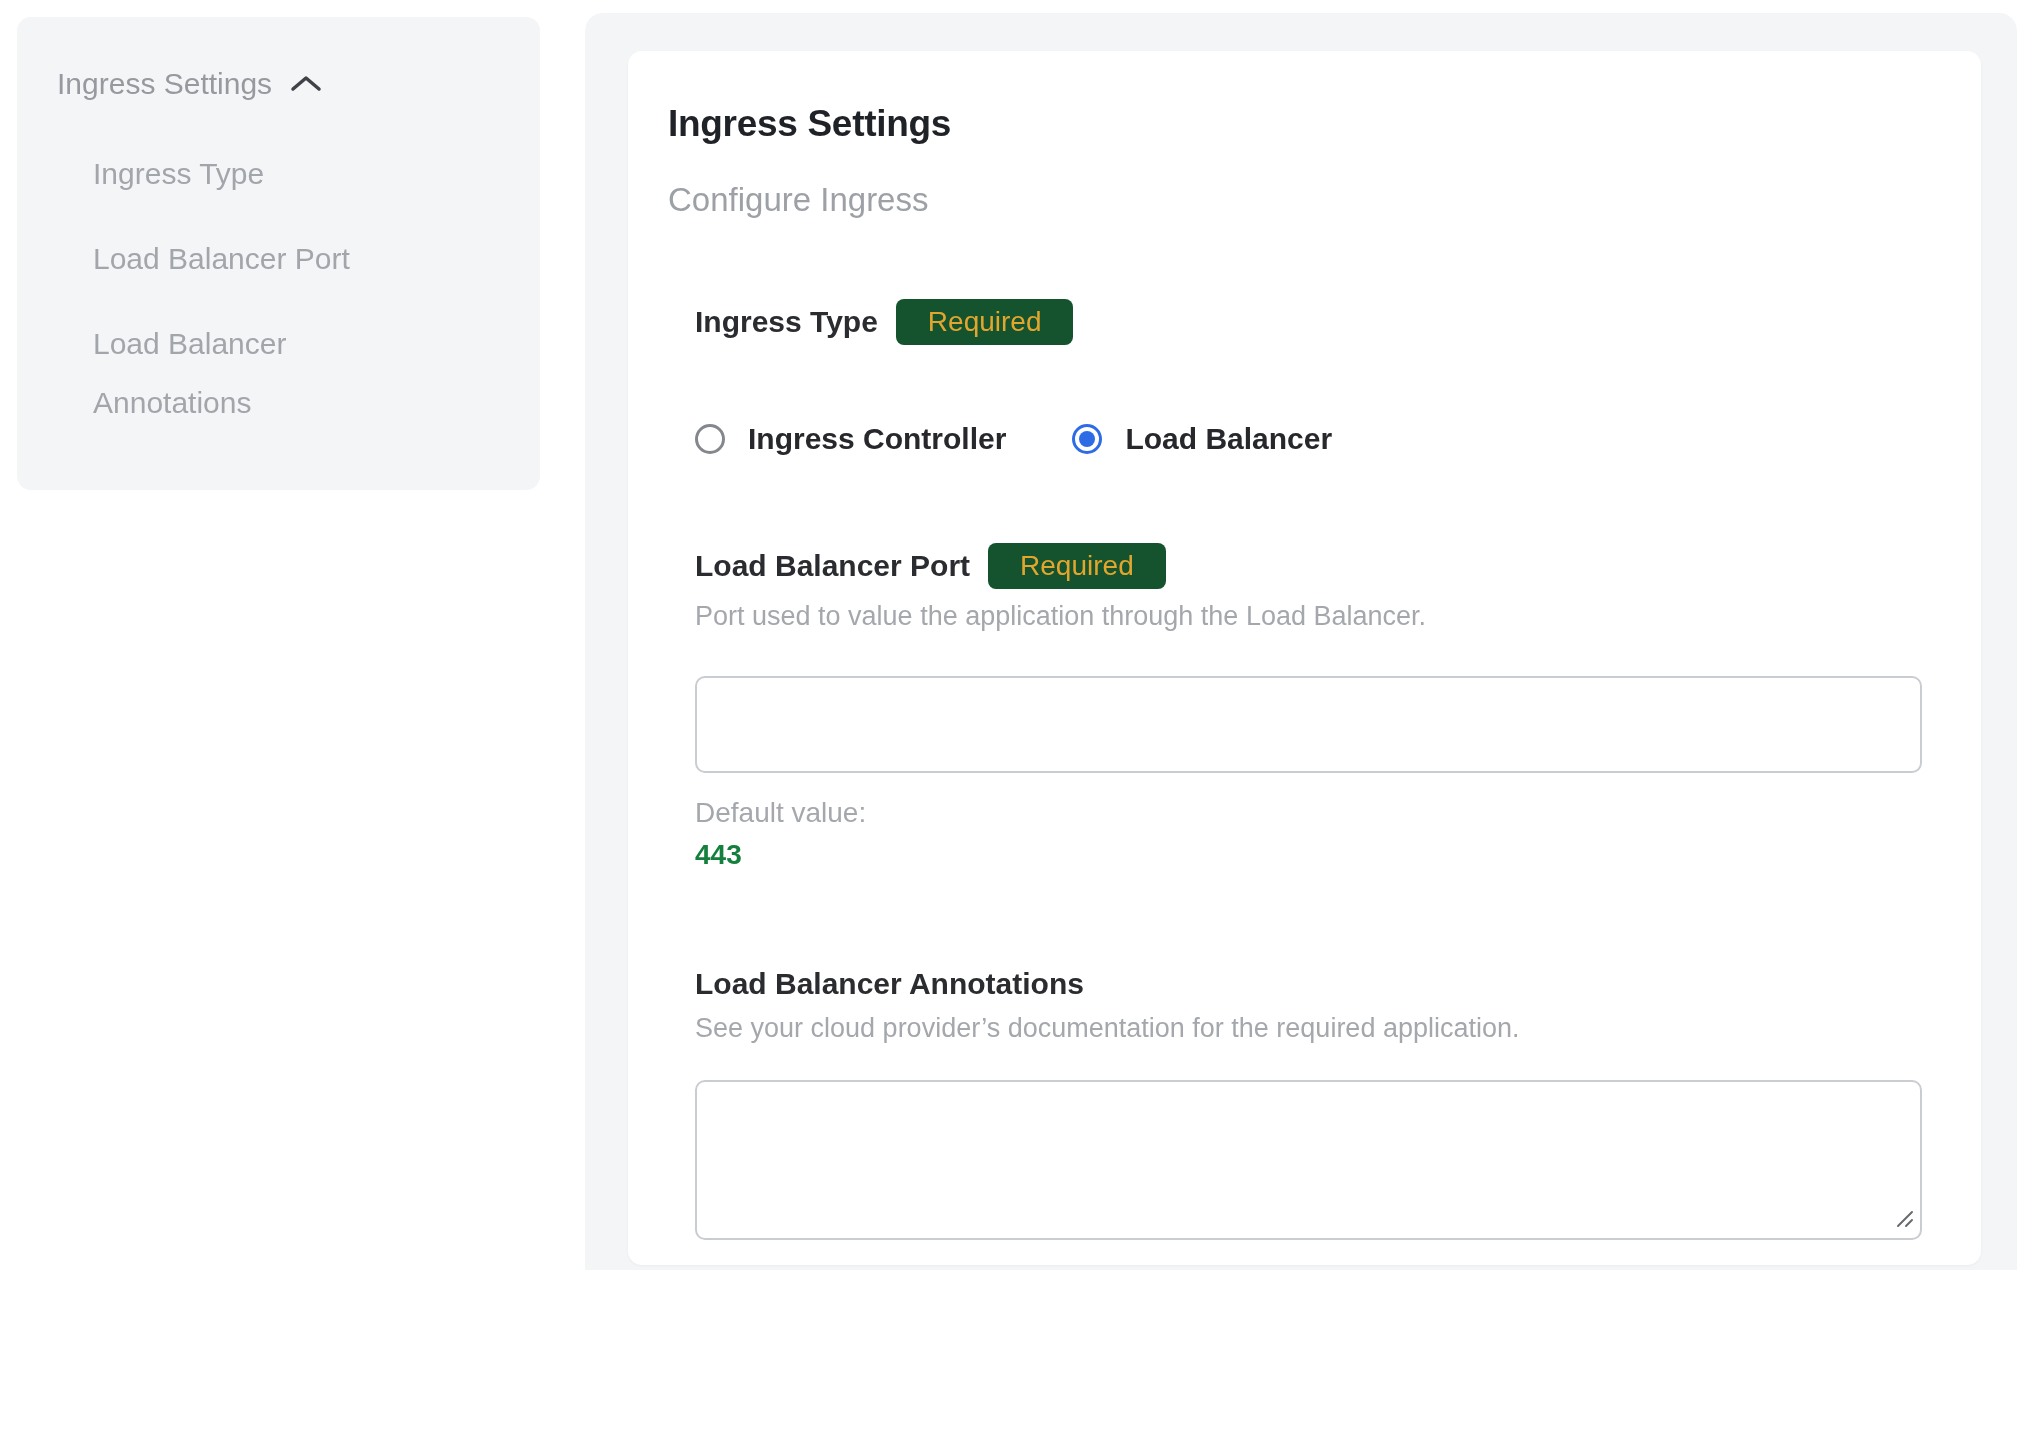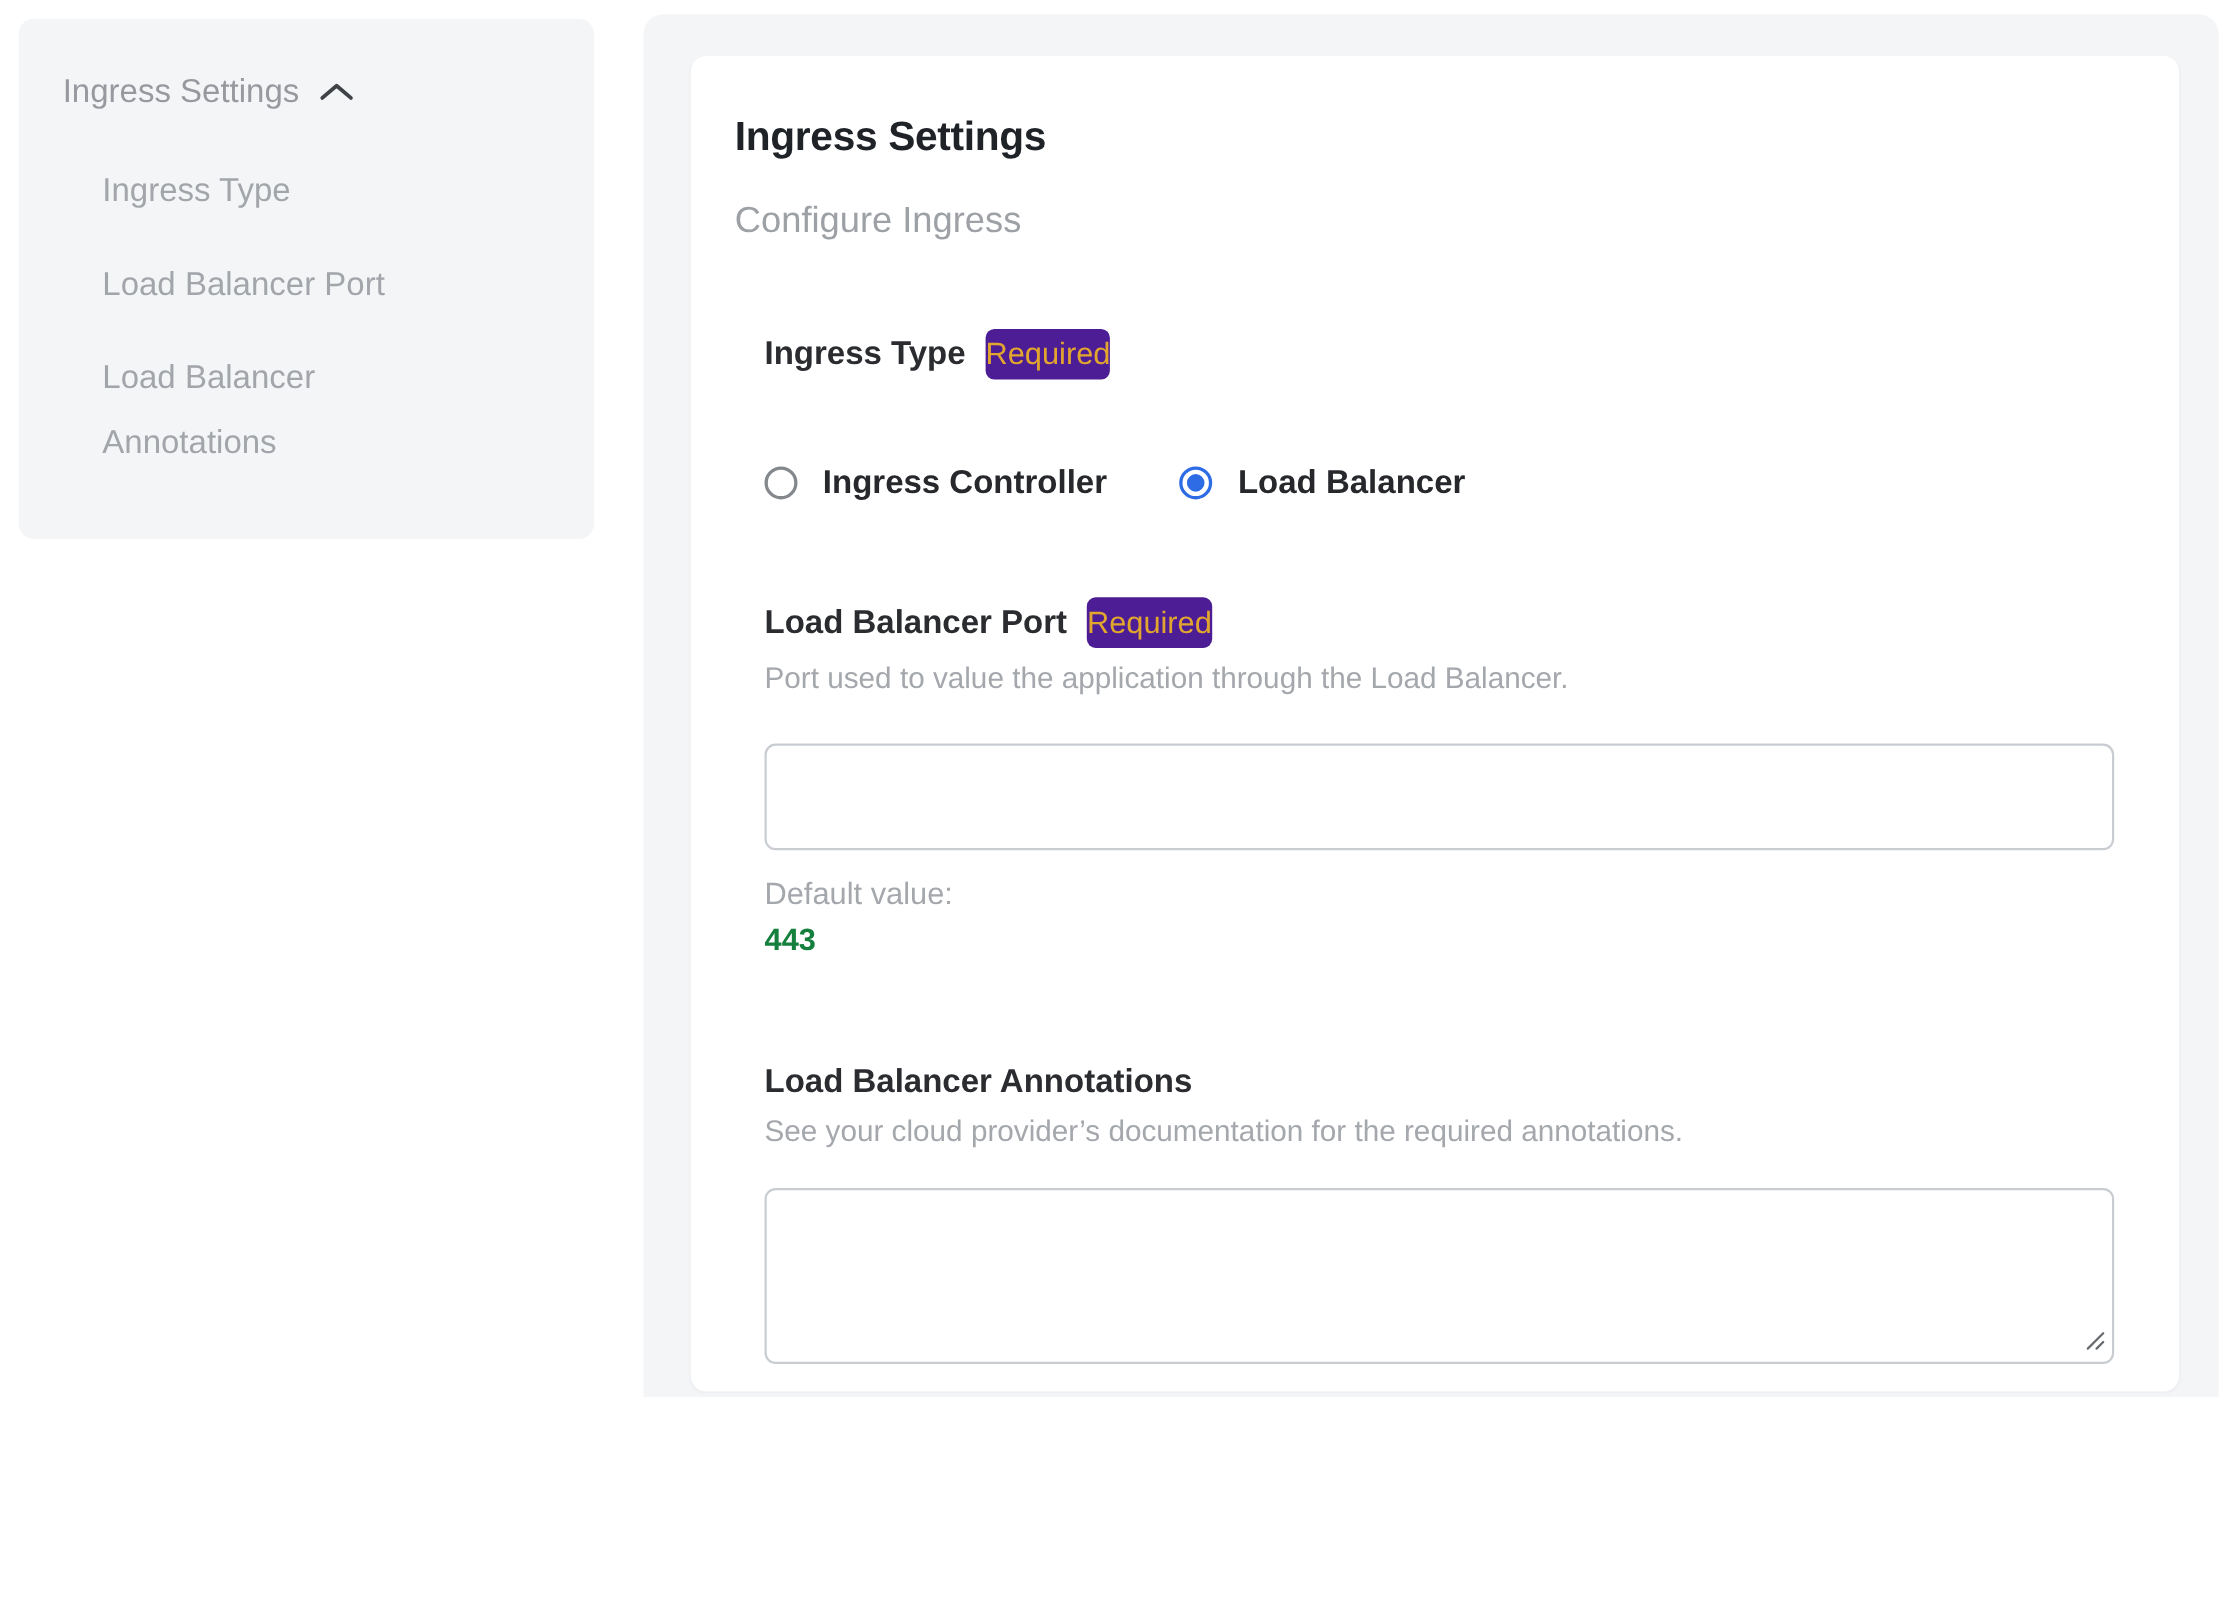--- a/index.html
+++ b/index.html
@@ -42,22 +42,22 @@
     color:#1f2226;letter-spacing:-0.3px;
   }
   .subtitle{margin:40px 0 0 0;font-size:33px;line-height:31px;color:#9da0a5;}
 
   .field{margin-left:27px;}
   .field-head{display:flex;align-items:center;gap:18px;}
   .field-head h2{
     margin:0;font-size:30px;line-height:34px;font-weight:700;color:#2a2c30;
   }
   .badge{
-    background:#4c1d95;color:#e2a62e;font-size:28px;line-height:28px;
-    padding:9px 0;border-radius:8px;font-weight:400;white-space:nowrap;
+    background:#14532d;color:#e2a62e;font-size:28px;line-height:28px;
+    padding:9px 32px;border-radius:8px;font-weight:400;white-space:nowrap;
   }
   .desc{margin:12px 0 0 0;font-size:27px;line-height:31px;color:#a4a7ac;}
 
   .section-ingress-type{margin-top:84px;}
   .radio-row{display:flex;align-items:center;gap:66px;margin-top:76px;}
   .radio-option{display:flex;align-items:center;gap:23px;cursor:pointer;}
   .radio{
     width:30px;height:30px;border:3px solid #84878c;border-radius:50%;
     box-sizing:border-box;position:relative;flex:none;background:#fff;
   }
@@ -155,21 +155,21 @@
         <p class="default-line">
           <span>Default value:</span>
           <span class="default-value">443</span>
         </p>
       </section>
 
       <section class="field section-lb-annotations">
         <div class="field-head">
           <h2>Load Balancer Annotations</h2>
         </div>
-        <p class="desc">See your cloud provider’s documentation for the required annotations.</p>
+        <p class="desc">See your cloud provider’s documentation for the required application.</p>
 
         <div class="textarea-wrap">
           <textarea style=""></textarea>
           <svg class="resize-handle" width="20" height="20" viewBox="0 0 20 20">
             <line x1="3" y1="17" x2="17" y2="3" stroke="#66696d" stroke-width="2" stroke-linecap="round"></line>
             <line x1="11" y1="17" x2="17" y2="11" stroke="#66696d" stroke-width="2" stroke-linecap="round"></line>
           </svg>
         </div>
       </section>
 

